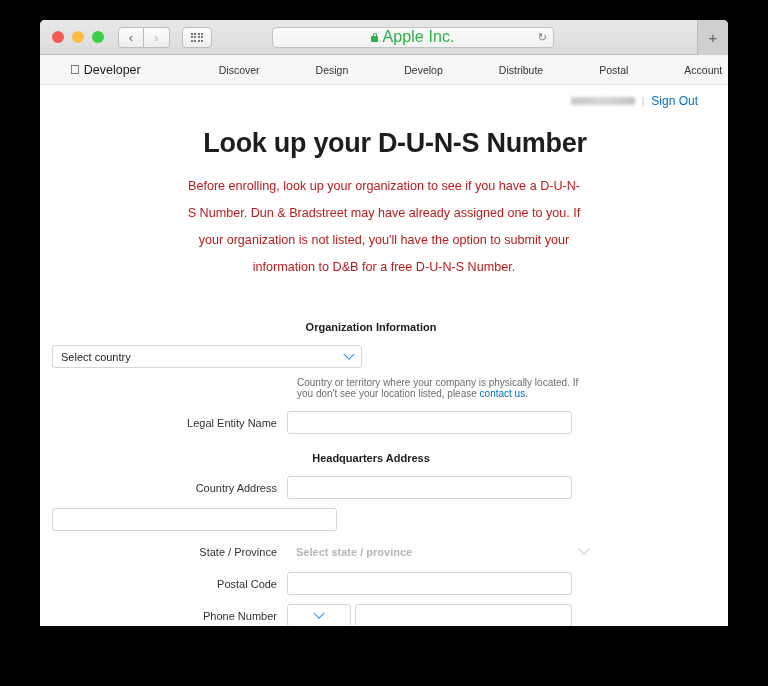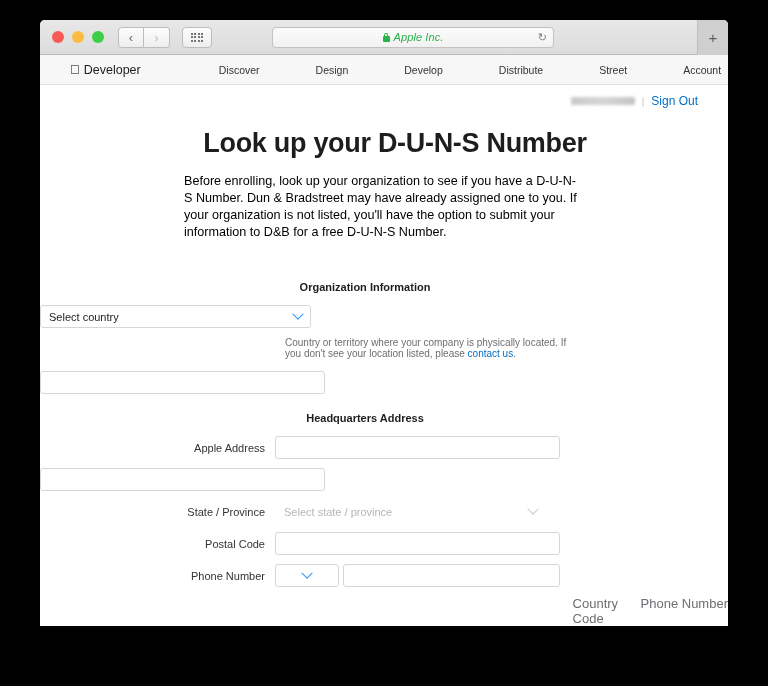--- a/index.html
+++ b/index.html
@@ -112,24 +112,23 @@
     background: #2bb34b; border-radius: 1px;
   }
   .lock-icon .shackle {
     position: absolute; top: 0; left: 1.5px;
     width: 4px; height: 4.5px;
     border: 1.3px solid #2bb34b;
     border-bottom: none;
     border-radius: 2.5px 2.5px 0 0;
   }
   .site-name {
-    font-size: 11px;
+    font-size: 16px;
     color: #2bb34b;
     letter-spacing: 0.1px;
-    font-style: italic;
   }
   .reload-icon {
     position: absolute;
     right: 6px;
     font-size: 11px;
     color: #7d7d7d;
     line-height: 1;
   }
   .plus-tab {
     position: absolute;
@@ -207,30 +206,30 @@
     font-size: 27px;
     font-weight: 600;
     color: #1d1d1f;
     margin: 20px 0 0 0;
     letter-spacing: -0.3px;
     padding-left: 22px;
   }
   .intro {
     width: 400px;
     margin: 14px auto 0 auto;
-    text-align: left;
+    text-align: center;
     font-size: 12.6px;
-    line-height: 17px;
-    color: #000000;
+    line-height: 27px;
+    color: #b91c1c;
   }
 
   
   .form-area {
     margin-top: 40px;
-    padding-left: 0;
+    padding-left: 12px;
   }
   .section-title {
     text-align: center;
     font-size: 11px;
     font-weight: bold;
     color: #1d1d1f;
     margin: 0 0 12px 0;
     padding-right: 38px;
   }
   .section-title.hq { margin-top: 18px; }
@@ -255,21 +254,21 @@
     height: 23px;
     border: 1px solid #d6d6d6;
     border-radius: 3px;
     background: #fff;
     font-size: 11px;
     color: #1d1d1f;
     padding: 0 8px;
     font-family: "Liberation Sans", sans-serif;
   }
   .select-box {
-    width: 271px;
+    width: 310px;
     height: 23px;
     border: 1px solid #d6d6d6;
     border-radius: 3px;
     background: #fff;
     display: flex;
     align-items: center;
     padding: 0 8px;
     position: relative;
   }
   .select-box .sel-text {
@@ -281,21 +280,21 @@
     width: 8px; height: 8px;
     border-right: 1.6px solid #2997ff;
     border-bottom: 1.6px solid #2997ff;
     transform: rotate(45deg) translate(-2px,-2px);
     display: block;
   }
   .select-box.disabled {
     border-color: transparent;
     background: #ffffff;
   }
-  .select-box.disabled .sel-text { color: #b6b6b8; }
+  .select-box.disabled .sel-text { color: #b6b6b8; font-weight: bold; }
   .select-box.disabled .chev {
     border-right-color: #c9c9cb;
     border-bottom-color: #c9c9cb;
   }
 
   .helper {
     width: 285px;
     margin: 3px 0 12px 245px;
     font-size: 10px;
     line-height: 11px;
@@ -393,21 +392,21 @@
   <div class="site-nav">
     <div class="brand">
       <span class="apple-glyph"></span>
       <span>Developer</span>
     </div>
     <div class="nav-links">
       <span class="nav-link">Discover</span>
       <span class="nav-link">Design</span>
       <span class="nav-link">Develop</span>
       <span class="nav-link">Distribute</span>
-      <span class="nav-link">Street</span>
+      <span class="nav-link">Postal</span>
       <span class="nav-link">Account</span>
     </div>
 
   </div>
 
   <div class="page">
 
     <div class="account-bar">
       <span class="redacted-user"></span>
       <span class="divider-pipe">|</span>
@@ -428,29 +427,30 @@
             <span class="chev"></span>
           </div>
         </div>
       </div>
 
       <div class="helper">
         <span>Country or territory where your company is physically located. If you don't see your location listed, please </span><a href="#">contact us</a><span>.</span>
       </div>
 
       <div class="field-row">
+        <div class="field-label">Legal Entity Name</div>
         <div class="field-control">
           <input class="text-input" type="text" value="" style="">
         </div>
       </div>
 
       <div class="section-title hq">Headquarters Address</div>
 
       <div class="field-row">
-        <div class="field-label">Apple Address</div>
+        <div class="field-label">Country Address</div>
         <div class="field-control">
           <input class="text-input" type="text" value="" style="">
         </div>
       </div>
 
       <div class="field-row">
         <div class="field-control">
           <input class="text-input" type="text" value="" style="">
         </div>
       </div>

